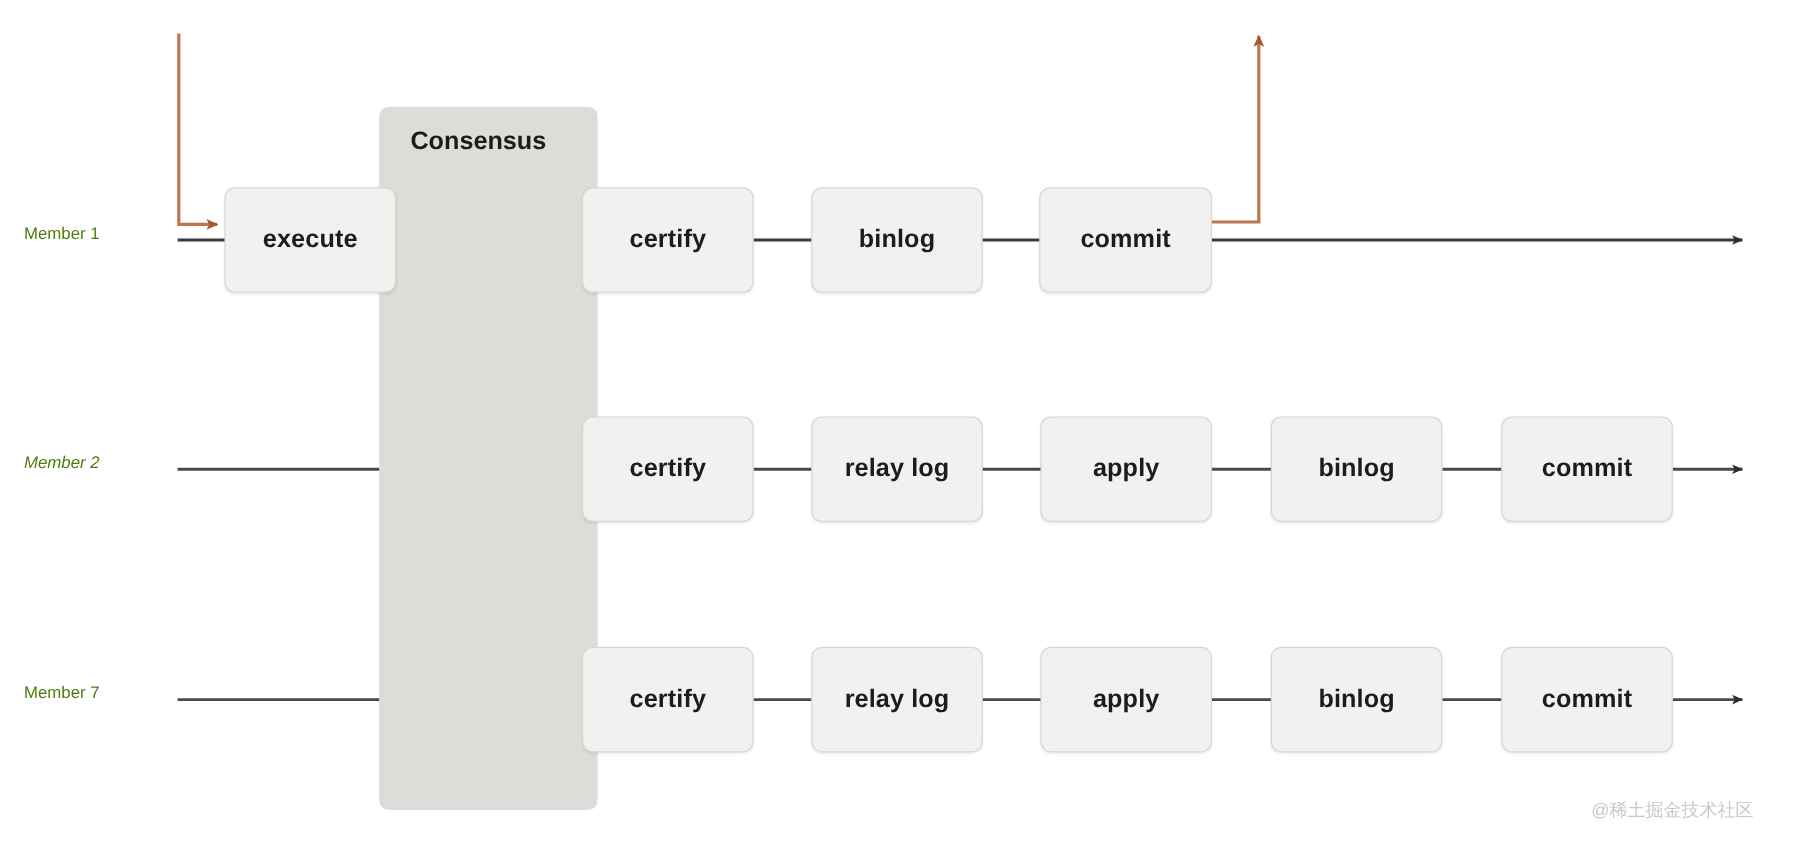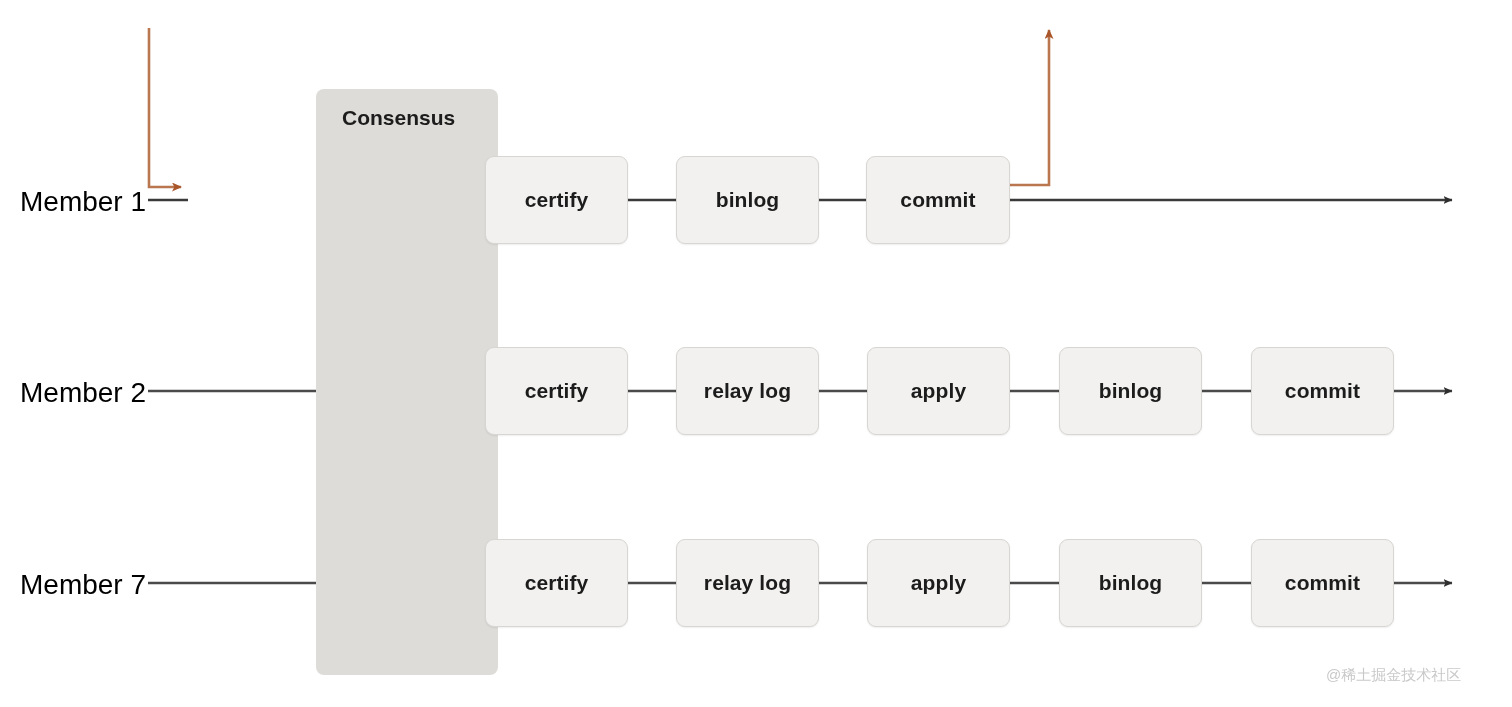--- a/index.html
+++ b/index.html
@@ -35,22 +35,22 @@
     justify-content: center;
     color: #1c1c1c;
     font-size: 21px;
     font-weight: 700;
     letter-spacing: 0.1px;
     box-shadow: 0 1px 2px rgba(0,0,0,0.07);
     z-index: 3;
   }
   .member-label {
     position: absolute;
-    color: #000000;
-    font-size: 28px;
+    color: #4d7c0f;
+    font-size: 14px;
     font-weight: 400;
     white-space: nowrap;
     z-index: 3;
   }
   .consensus-panel {
     position: absolute;
     box-sizing: border-box;
     background: #dddcd8;
     border-radius: 8px;
     z-index: 1;
@@ -121,23 +121,24 @@
 
     <path d="M330,232 L348,232 L348,567 L478,567" fill="none" stroke="#c08c6c" stroke-width="2.6" marker-end="url(#arrow-orange)"></path>
 
     <path d="M1010,185 L1049,185 L1049,30" fill="none" stroke="#b9764f" stroke-width="2.6" marker-end="url(#arrow-orange)"></path>
   </svg>
 
   <div class="consensus-panel" style="left:316px; top:89px; width:182px; height:586px;"></div>
   <div class="consensus-title" style="left:342px; top:106px;">Consensus</div>
 
   <div class="member-label" style="left:20px; top:186px;">Member 1</div>
-  <div class="member-label" style="left:20px; top:377px;">Member 2</div>
+  <div class="member-label" style="left:20px; top:377px;font-style:italic;">Member 2</div>
   <div class="member-label" style="left:20px; top:569px;">Member 7</div>
 
+  <div class="node" style="left:187px; top:156px; width:143px; height:88px;">execute</div>
   <div class="node" style="left:485px; top:156px; width:143px; height:88px;">certify</div>
   <div class="node" style="left:676px; top:156px; width:143px; height:88px;">binlog</div>
   <div class="node" style="left:866px; top:156px; width:144px; height:88px;">commit</div>
 
   <div class="node" style="left:485px; top:347px; width:143px; height:88px;">certify</div>
   <div class="node" style="left:676px; top:347px; width:143px; height:88px;">relay log</div>
   <div class="node" style="left:867px; top:347px; width:143px; height:88px;">apply</div>
   <div class="node" style="left:1059px; top:347px; width:143px; height:88px;">binlog</div>
   <div class="node" style="left:1251px; top:347px; width:143px; height:88px;">commit</div>
 

